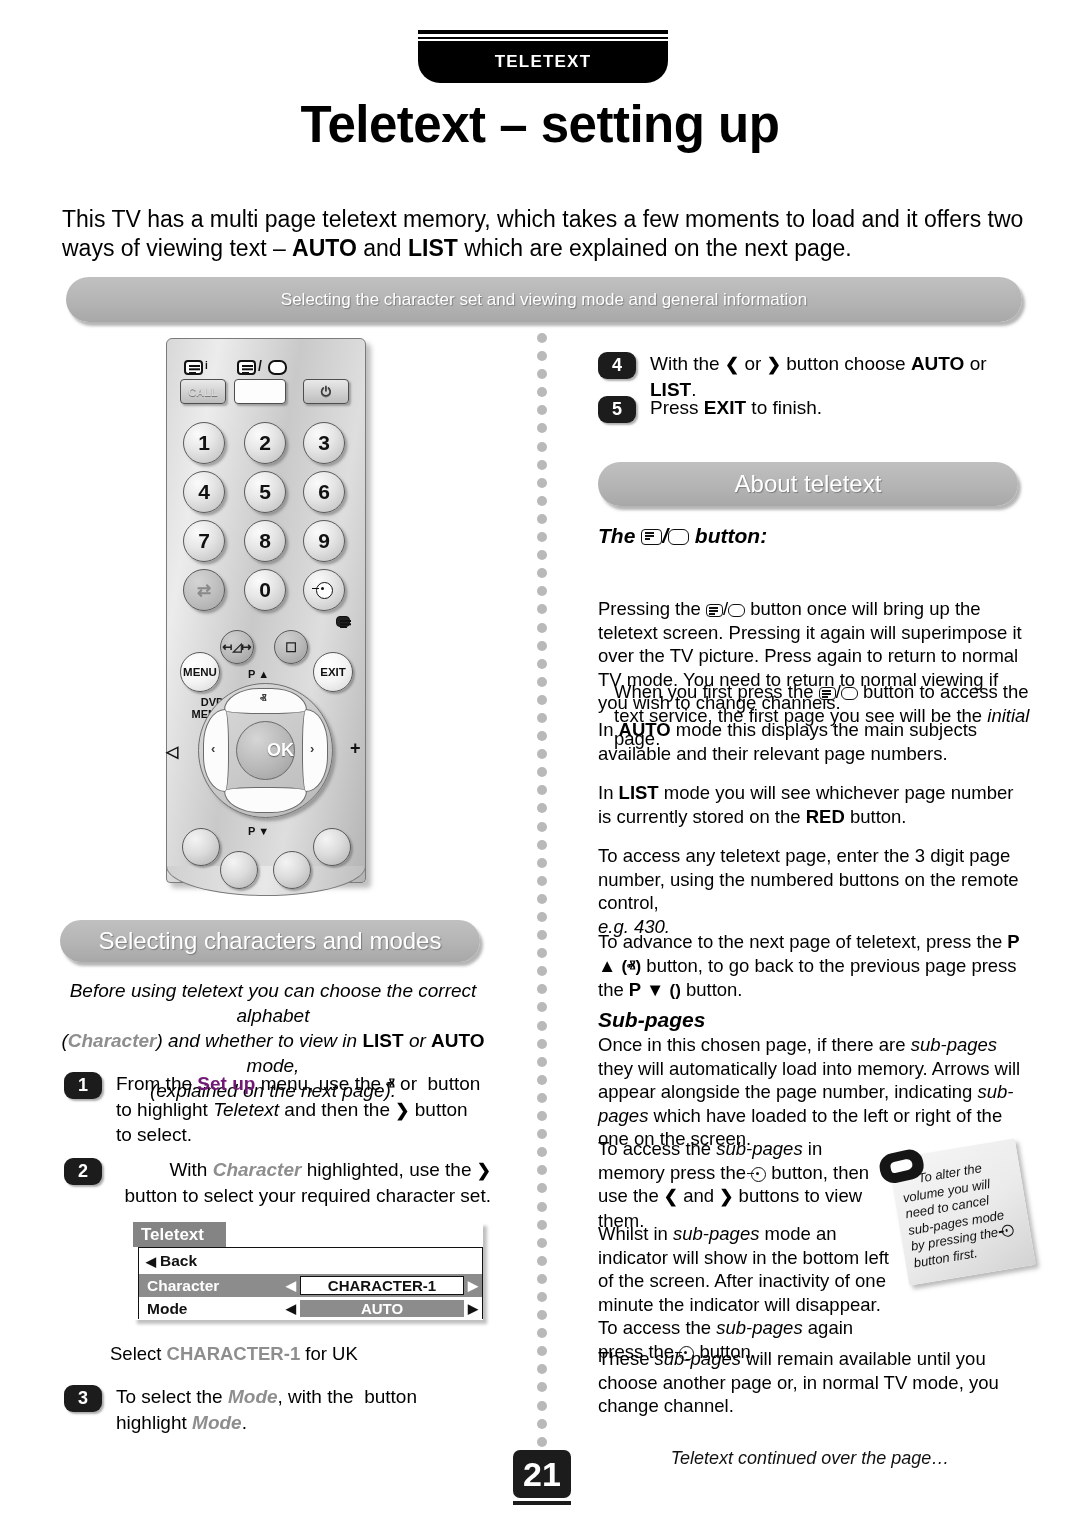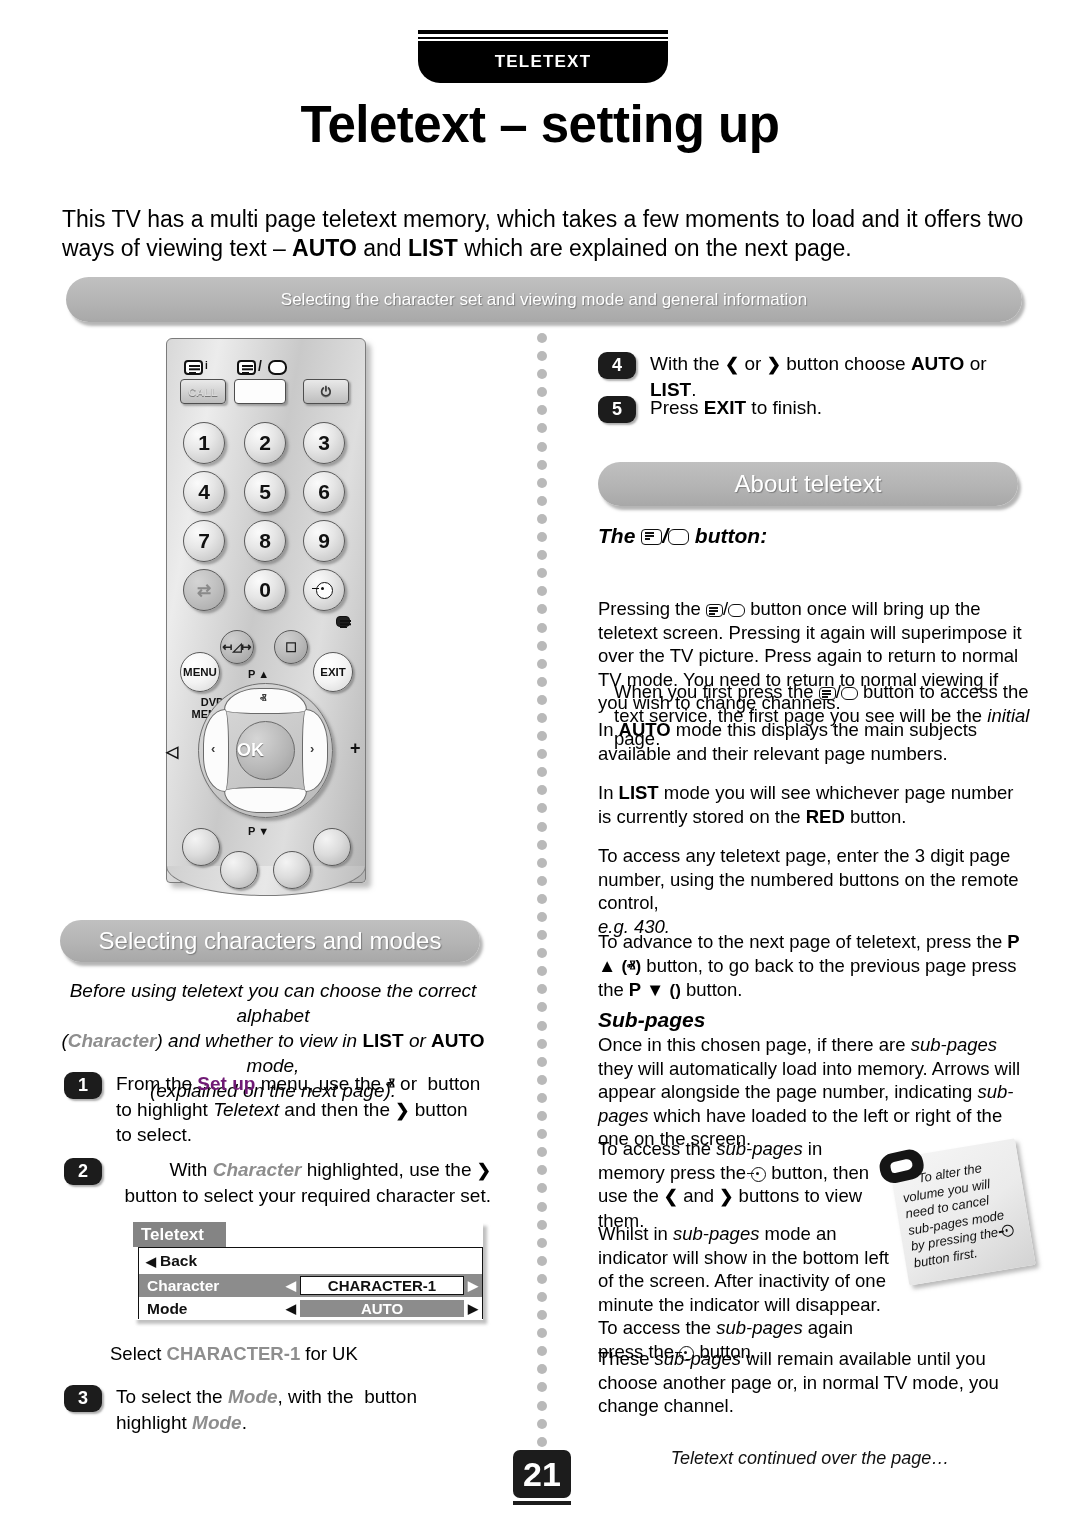--- a/index.html
+++ b/index.html
@@ -199,21 +199,21 @@
   }
   .arm-rt {
     left: 104px; top: 26px; width: 26px; height: 83px;
     border-radius: 18% 100% 100% 18%/50%;
   }
   .dpad-ok {
     position: absolute; left: 38px; top: 38px; width: 59px; height: 59px;
     border-radius: 50%;
     background: radial-gradient(circle at 35% 30%, #d6d6d6, #b5b5b5 60%, #9a9a9a 100%);
     border: 1.4px solid #6a6a6a;
-    display: flex; align-items: center; justify-content: flex-start;
+    display: flex; align-items: center; justify-content: flex-end;
     font-size: 18px; font-weight: bold; color: #fff;
     text-shadow: 0 1px 1px rgba(90,90,90,0.9);
   }
   .dpad-chev {
     position: absolute; font-size: 13px; font-weight: bold; color: #3c3c3c;
   }
 
   
   .italic-note {
     position: absolute; left: 58px; top: 978px; width: 430px;

